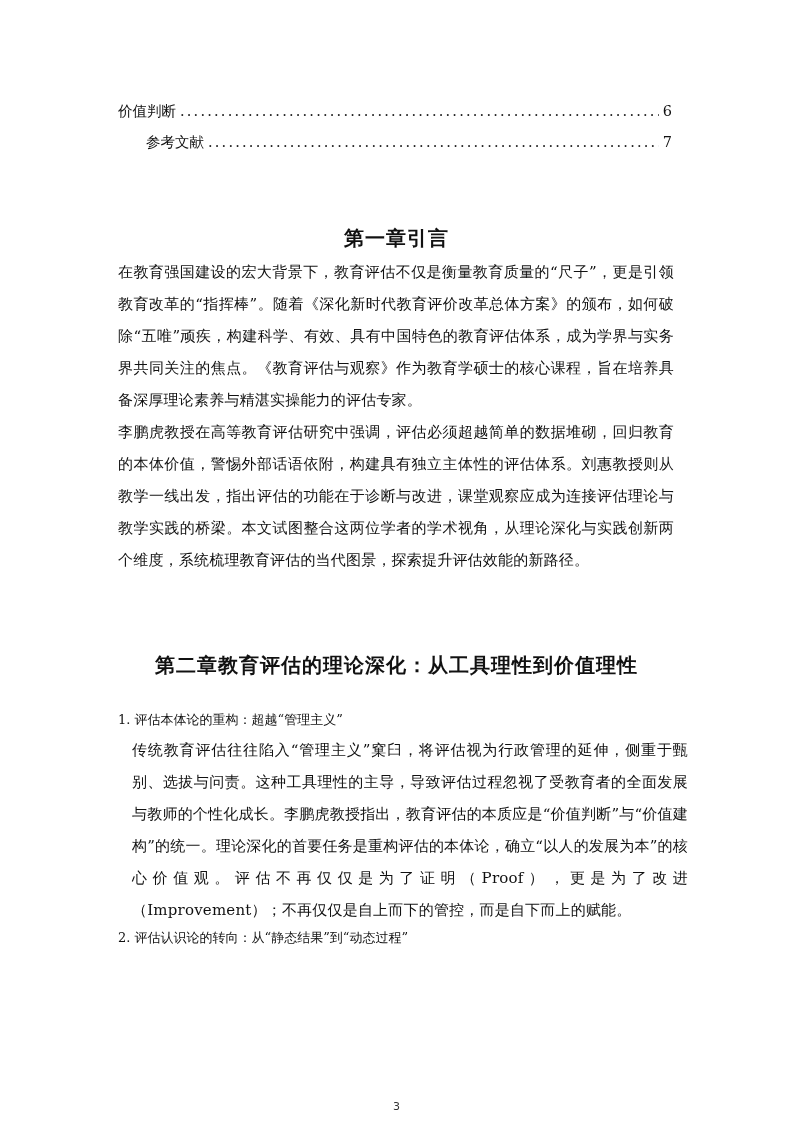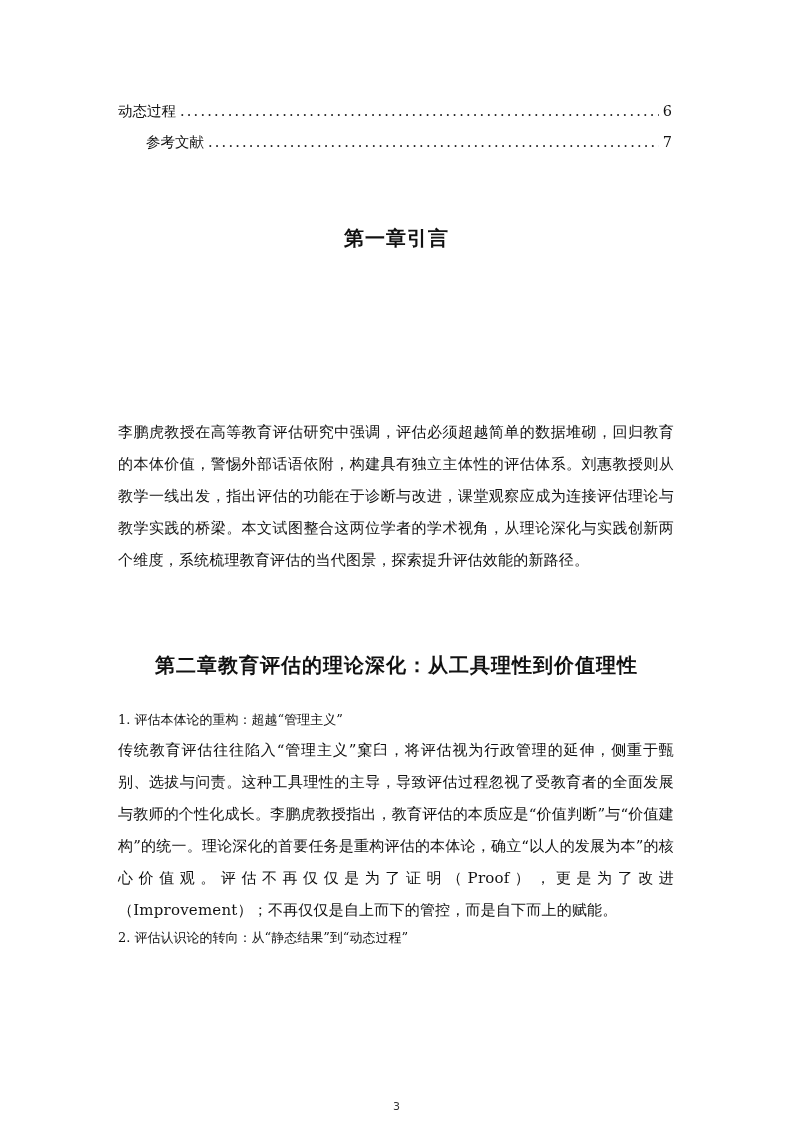--- a/index.html
+++ b/index.html
@@ -20,35 +20,36 @@
   .h2 { position: absolute; left: 118px; width: 556px; font-size: 13px; line-height: 28px; }
   .pagenum { position: absolute; left: 0; width: 793px; top: 1100px; text-align: center;
              font-family: "DejaVu Sans", "Liberation Sans", sans-serif; font-size: 11px; color: #333; }
 </style>
 </head>
 <body>
 
 <div class="page">
 
   <div class="toc-row" style="top:101px;">
-    <span class="toc-label">动态过程</span>
+    <span class="toc-label">价值判断</span>
     <span class="toc-dots"></span>
     <span class="toc-page">6</span>
   </div>
   <div class="toc-row indent" style="top:132px;">
     <span class="toc-label">参考文献</span>
     <span class="toc-dots"></span>
     <span class="toc-page">7</span>
   </div>
 
   <div class="h1" style="top:195px;margin-top:29px;">第一章引言</div>
 
+  <div class="para" style="top:256px;">在教育强国建设的宏大背景下，教育评估不仅是衡量教育质量的“尺子”，更是引领教育改革的“指挥棒”。随着《深化新时代教育评价改革总体方案》的颁布，如何破除“五唯”顽疾，构建科学、有效、具有中国特色的教育评估体系，成为学界与实务界共同关注的焦点。《教育评估与观察》作为教育学硕士的核心课程，旨在培养具备深厚理论素养与精湛实操能力的评估专家。</div>
   <div class="para" style="top:416px;">李鹏虎教授在高等教育评估研究中强调，评估必须超越简单的数据堆砌，回归教育的本体价值，警惕外部话语依附，构建具有独立主体性的评估体系。刘惠教授则从教学一线出发，指出评估的功能在于诊断与改进，课堂观察应成为连接评估理论与教学实践的桥梁。本文试图整合这两位学者的学术视角，从理论深化与实践创新两个维度，系统梳理教育评估的当代图景，探索提升评估效能的新路径。</div>
 
   <div class="h1" style="top:643px;margin-top:8px;">第二章教育评估的理论深化：从工具理性到价值理性</div>
 
   <div class="h2" style="top:706px;">1. 评估本体论的重构：超越“管理主义”</div>
-  <div class="para" style="top:734px;">传统教育评估往往陷入“管理主义”窠臼，将评估视为行政管理的延伸，侧重于甄别、选拔与问责。这种工具理性的主导，导致评估过程忽视了受教育者的全面发展与教师的个性化成长。李鹏虎教授指出，教育评估的本质应是“价值判断”与“价值建构”的统一。理论深化的首要任务是重构评估的本体论，确立“以人的发展为本”的核心价值观。评估不再仅仅是为了证明（Proof），更是为了改进（Improvement）；不再仅仅是自上而下的管控，而是自下而上的赋能。</div>
+  <div class="para" style="top:734px;margin-left:14px;">传统教育评估往往陷入“管理主义”窠臼，将评估视为行政管理的延伸，侧重于甄别、选拔与问责。这种工具理性的主导，导致评估过程忽视了受教育者的全面发展与教师的个性化成长。李鹏虎教授指出，教育评估的本质应是“价值判断”与“价值建构”的统一。理论深化的首要任务是重构评估的本体论，确立“以人的发展为本”的核心价值观。评估不再仅仅是为了证明（Proof），更是为了改进（Improvement）；不再仅仅是自上而下的管控，而是自下而上的赋能。</div>
 
   <div class="h2" style="top:924px;">2. 评估认识论的转向：从“静态结果”到“动态过程”</div>
 
   <div class="pagenum">3</div>
 </div>
 
 </body></html>

